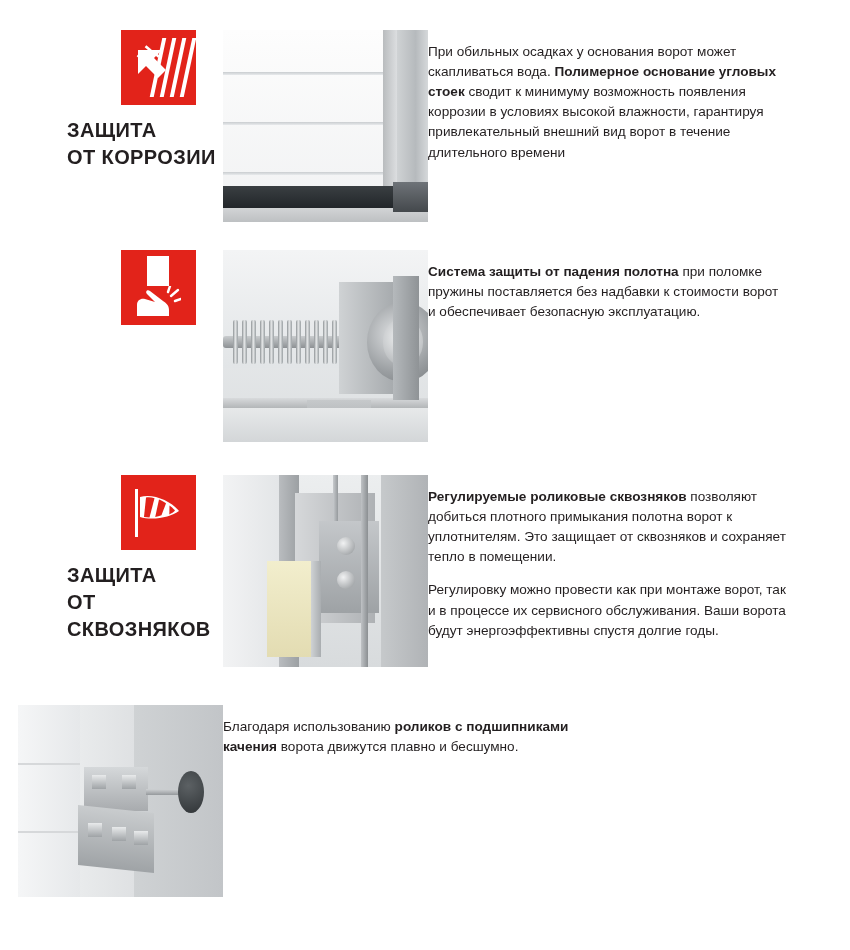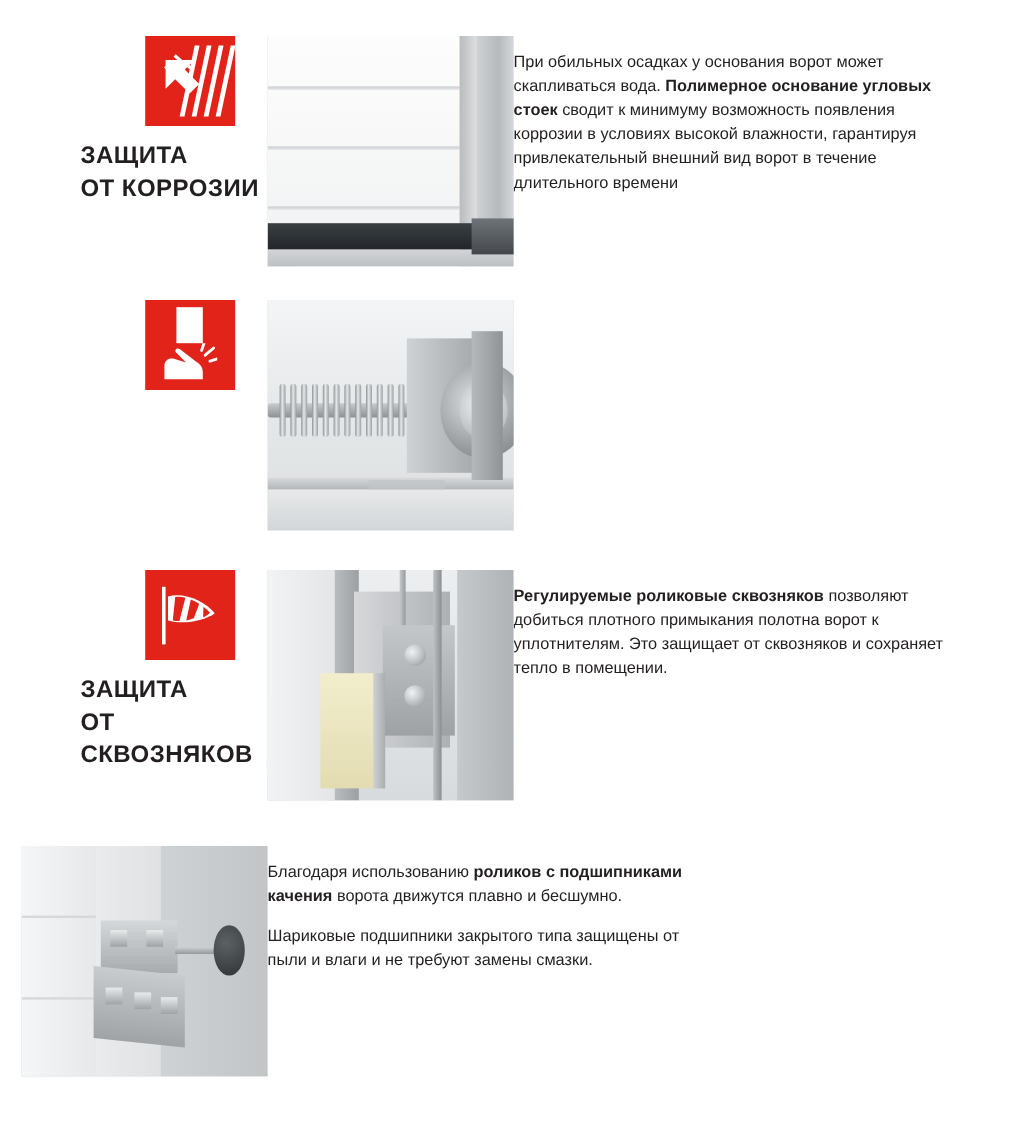--- a/index.html
+++ b/index.html
@@ -329,20 +329,25 @@
         <div class="ph2-cap"></div>
         <div class="ph2-bracket"></div>
         <div class="ph2-drum"></div>
         <div class="ph2-drum2"></div>
         <div class="ph2-bracket2"></div>
         <div class="ph2-plate"></div>
         <div class="ph2-floor"></div>
       </div>
     </div>
 
+    <div class="text-col">
+      <p>
+        <b>Система защиты от падения полотна</b><span> при поломке пружины поставляется без надбавки к стоимости ворот и обеспечивает безопасную эксплуатацию.</span>
+      </p>
+    </div>
   </div>
 
   <div class="feature-row row-3">
     <div class="icon-col">
       <div class="icon-box ico-draft">
         <div class="sock">
           <svg width="52" height="52" viewBox="0 0 52 52">
             <rect x="2" y="2" width="3" height="48" fill="#ffffff"></rect>
             <path d="M7 10 C20 6 38 14 46 24 C38 30 20 34 7 30 Z" fill="#ffffff"></path>
             <g fill="#e2231a">
@@ -370,20 +375,23 @@
         <div class="ph3-foam"></div>
         <div class="ph3-edge"></div>
         <div class="ph3-rod"></div>
         <div class="ph3-rod2"></div>
       </div>
     </div>
 
     <div class="text-col">
       <p>
         <b>Регулируемые роликовые сквозняков</b><span> позволяют добиться плотного примыкания полотна ворот к уплотнителям. Это защищает от сквозняков и сохраняет тепло в помещении.</span>
+      </p>
+      <p>
+        <span>Регулировку можно провести как при монтаже ворот, так и в процессе их сервисного обслуживания. Ваши ворота будут энергоэффективны спустя долгие годы.</span>
       </p>
     </div>
   </div>
 
   <div class="feature-row row-4">
 
     <div class="photo-col">
       <div class="photo">
         <div class="ph4-bg"></div>
         <div class="ph4-panelL"></div>
@@ -400,19 +408,16 @@
         <div class="ph4-sq" style="left:116px; top:126px;"></div>
         <div class="ph4-shaft"></div>
         <div class="ph4-wheel"></div>
       </div>
     </div>
 
     <div class="text-col">
       <p>
         <span>Благодаря использованию </span><b>роликов с подшипниками качения</b><span> ворота движутся плавно и бесшумно.</span>
       </p>
-      <p>
-        <span>Шариковые подшипники закрытого типа защищены от пыли и влаги и не требуют замены смазки.</span>
-      </p>
     </div>
   </div>
 
 </div>
 
 </body></html>

